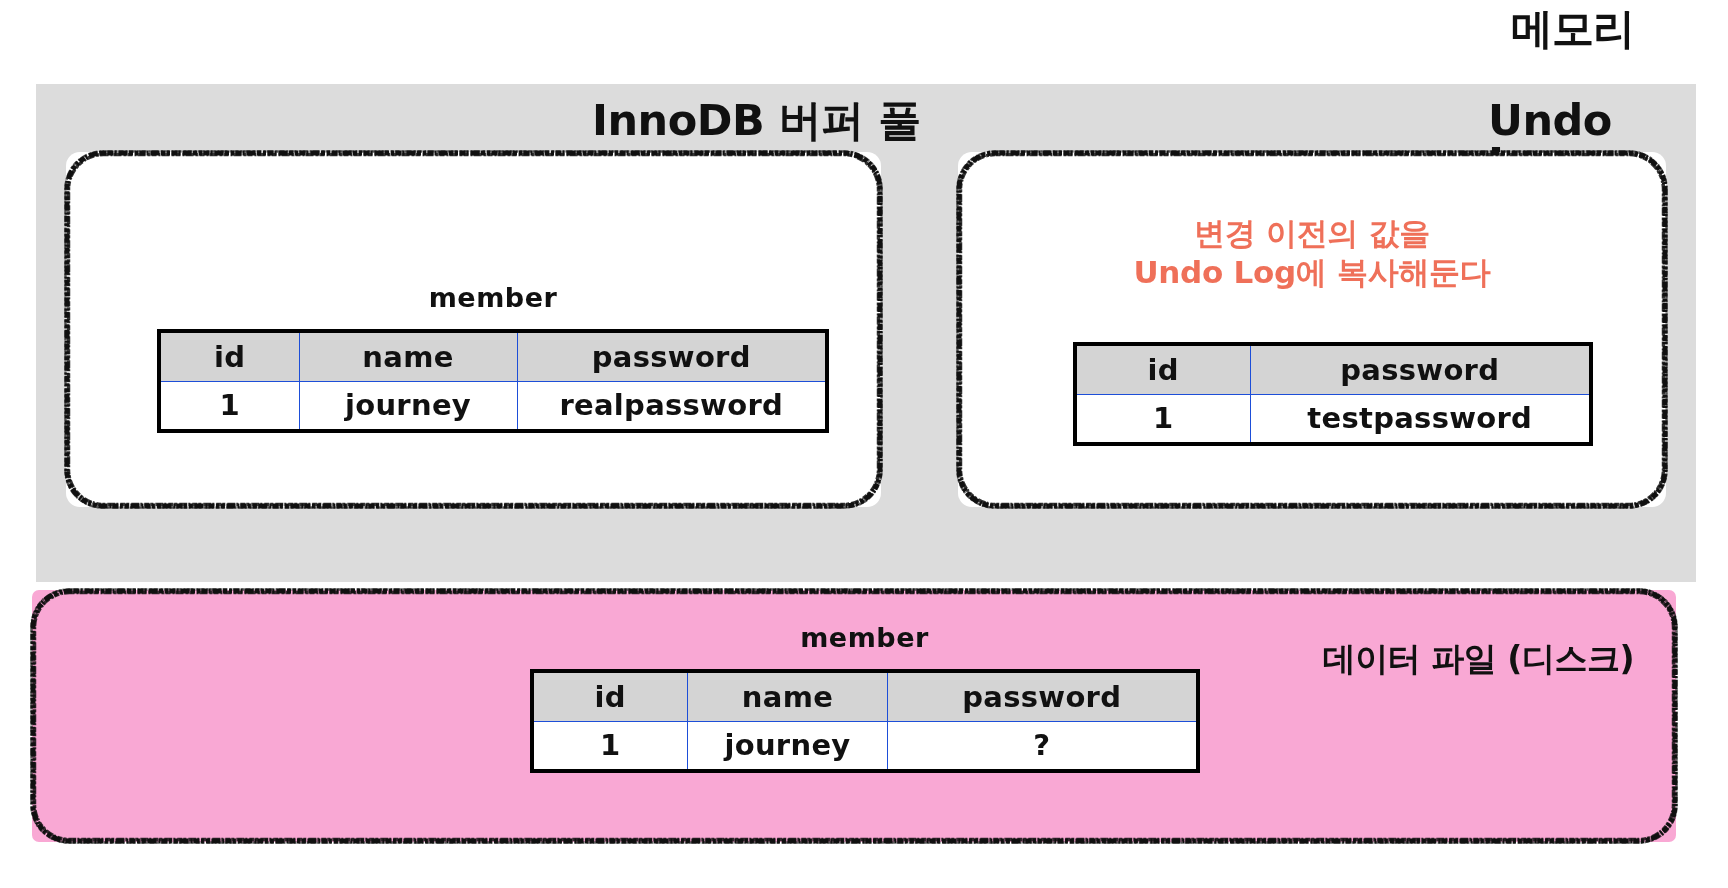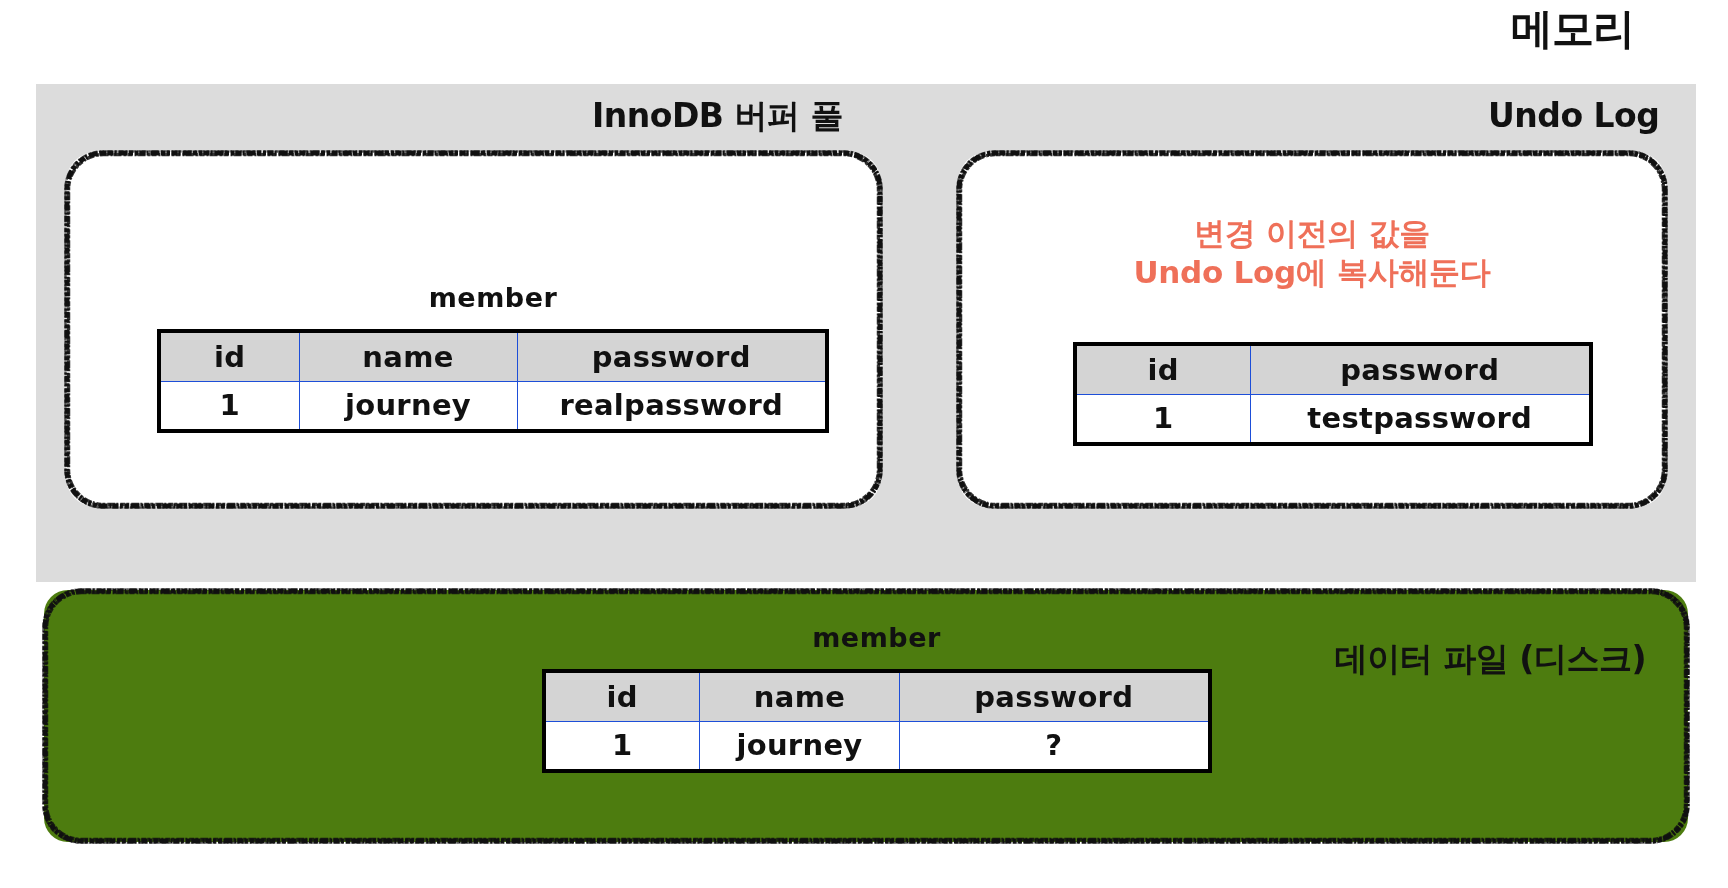--- a/index.html
+++ b/index.html
@@ -36,35 +36,35 @@
     position: absolute;
     left: 36px;
     top: 84px;
     width: 1660px;
     height: 498px;
     background: #dcdcdc;
   }
 
   .region-label {
     position: absolute;
-    font-size: 33px;
+    font-size: 43px;
     font-weight: 800;
     color: #111111;
     line-height: 1;
     letter-spacing: -0.5px;
   }
 
   .label-buffer-pool { left: 556px; top: 15px; }
   .label-undo-log    { left: 1452px; top: 15px; }
 
   
   .sketch-box {
     position: absolute;
     background: #ffffff;
-    border-radius: 30px;
+    border-radius: 14px;
   }
   .sketch-box .sketch-svg {
     position: absolute;
     left: -6px;
     top: -6px;
     width: calc(100% + 12px);
     height: calc(100% + 12px);
     pointer-events: none;
   }
 
@@ -75,26 +75,26 @@
     height: 355px;
   }
   .box-undo-log {
     left: 922px;
     top: 68px;
     width: 708px;
     height: 355px;
   }
   .box-disk {
     position: absolute;
-    left: 44px;
+    left: 32px;
     top: 590px;
     width: 1644px;
     height: 252px;
-    background: #4d7c0f;
-    border-radius: 24px;
+    background: #f9a8d4;
+    border-radius: 7px;
   }
   .box-disk .sketch-svg {
     position: absolute;
     left: -6px;
     top: -6px;
     width: calc(100% + 12px);
     height: calc(100% + 12px);
     pointer-events: none;
   }
 

